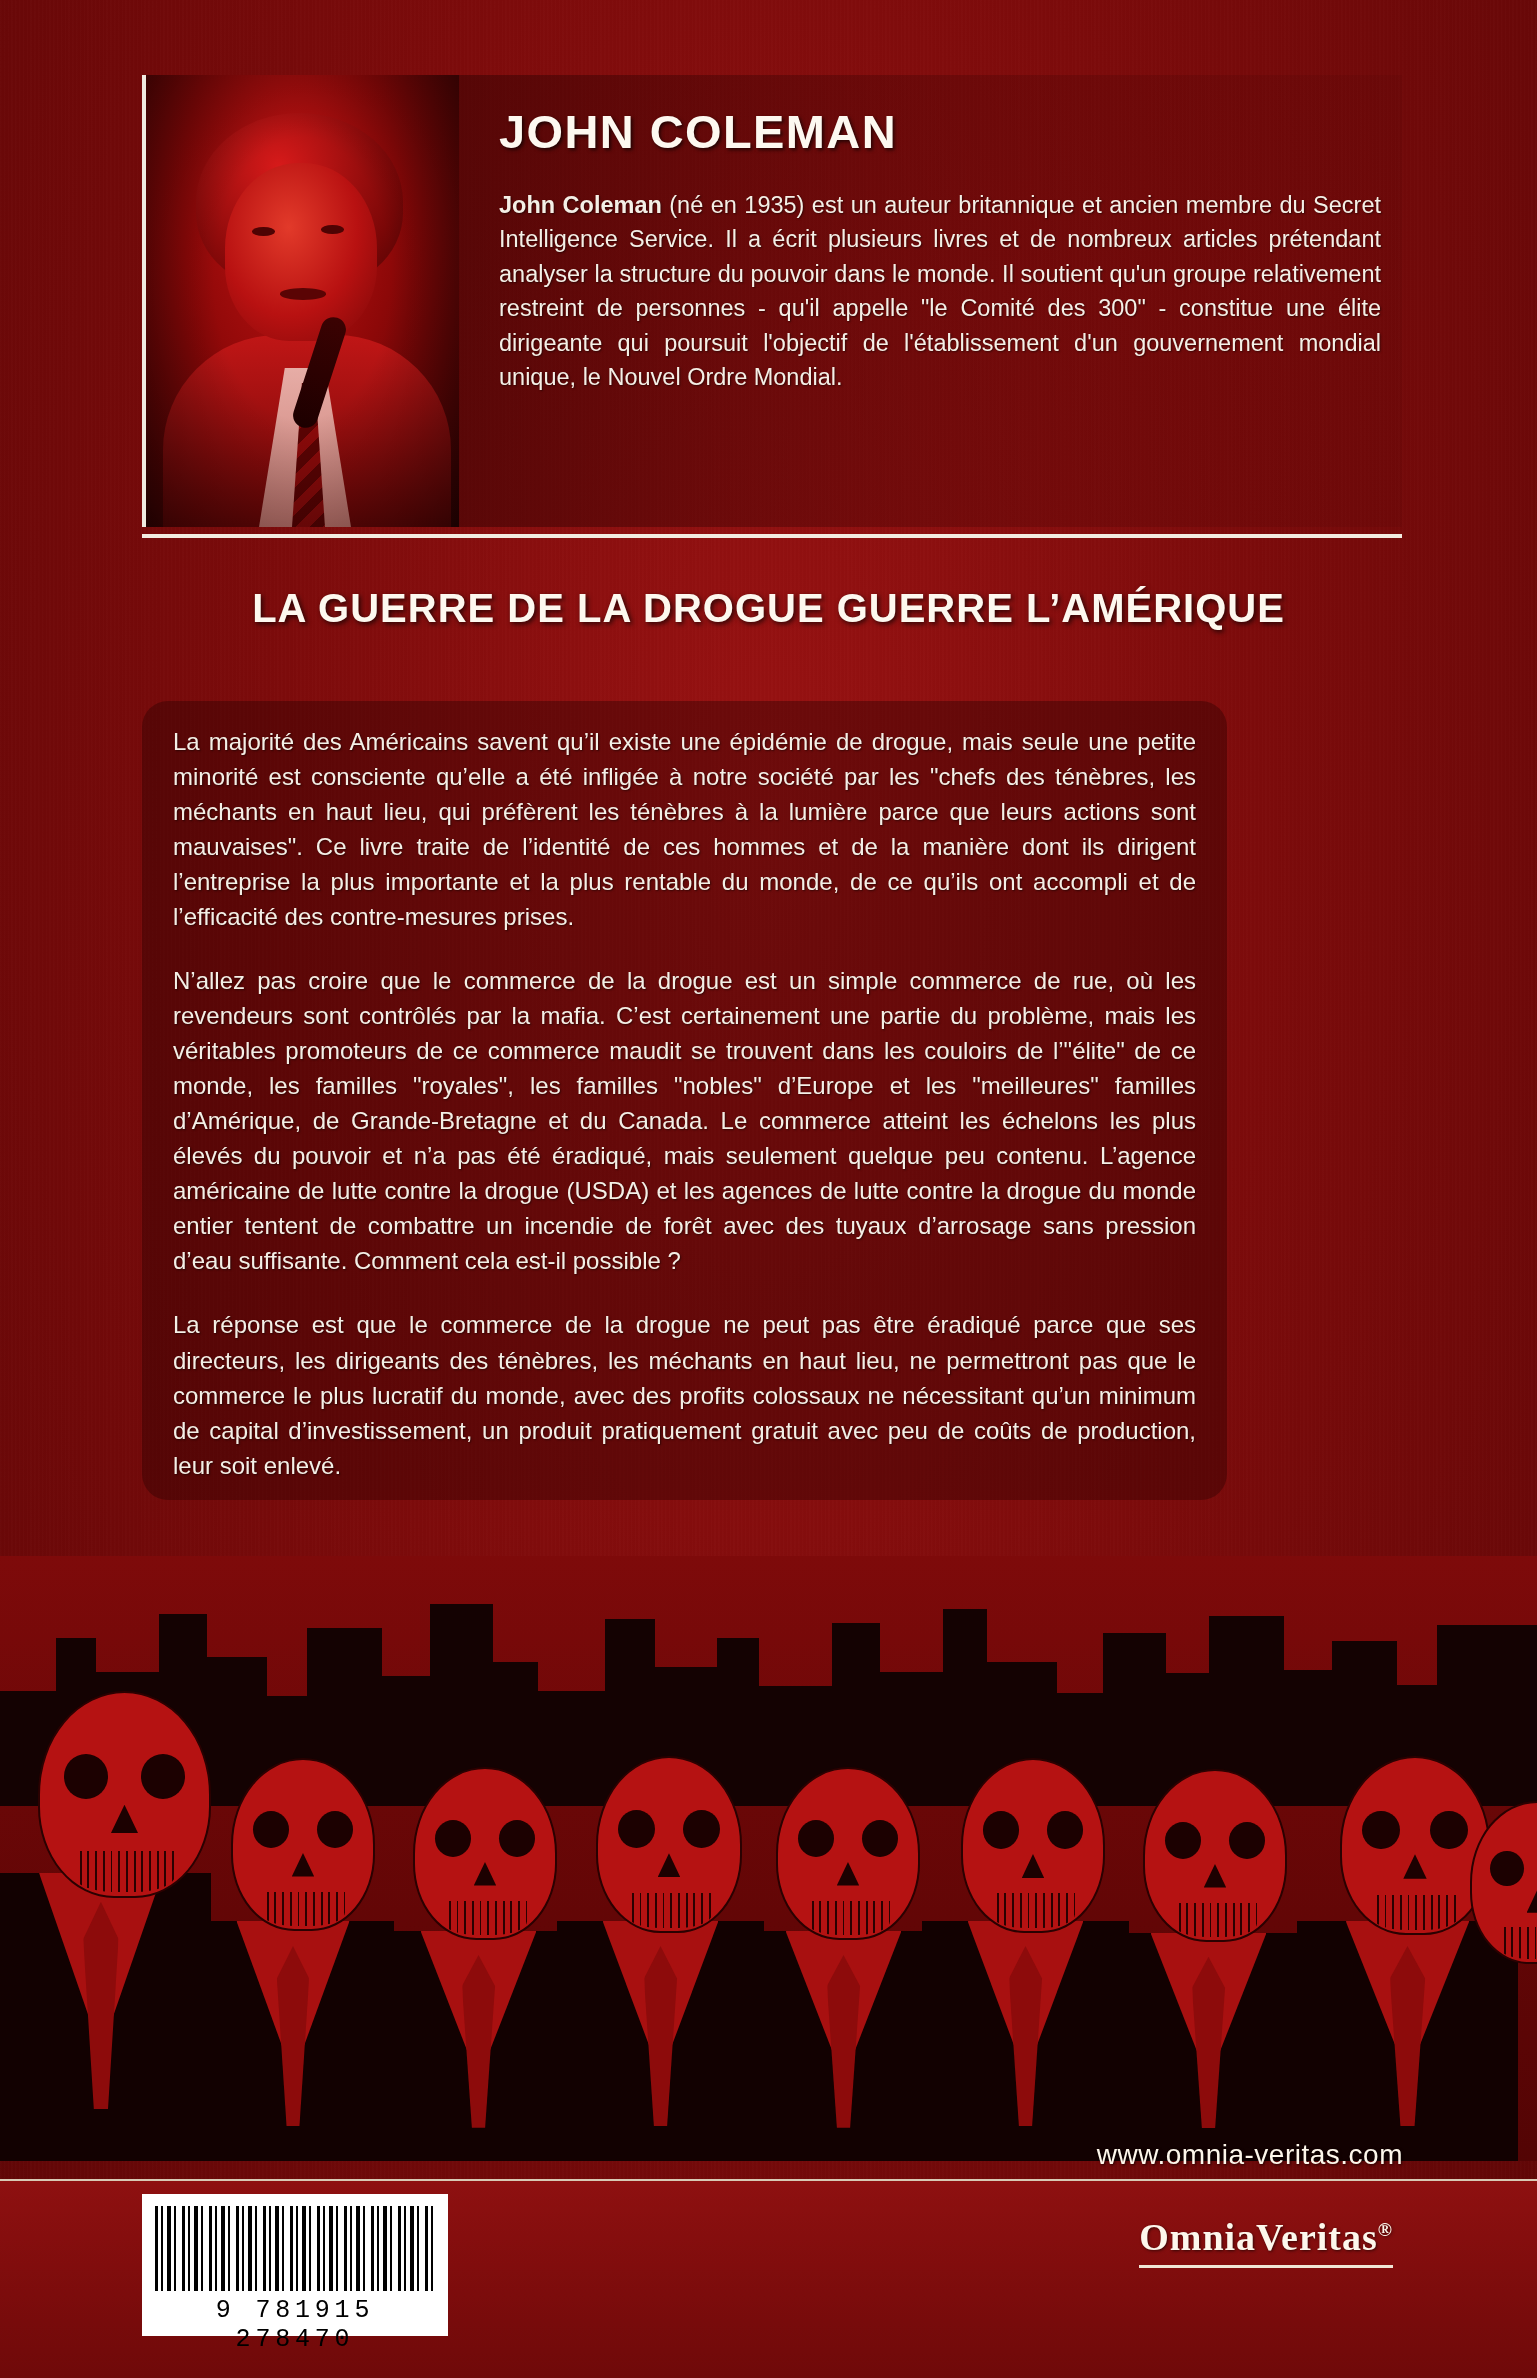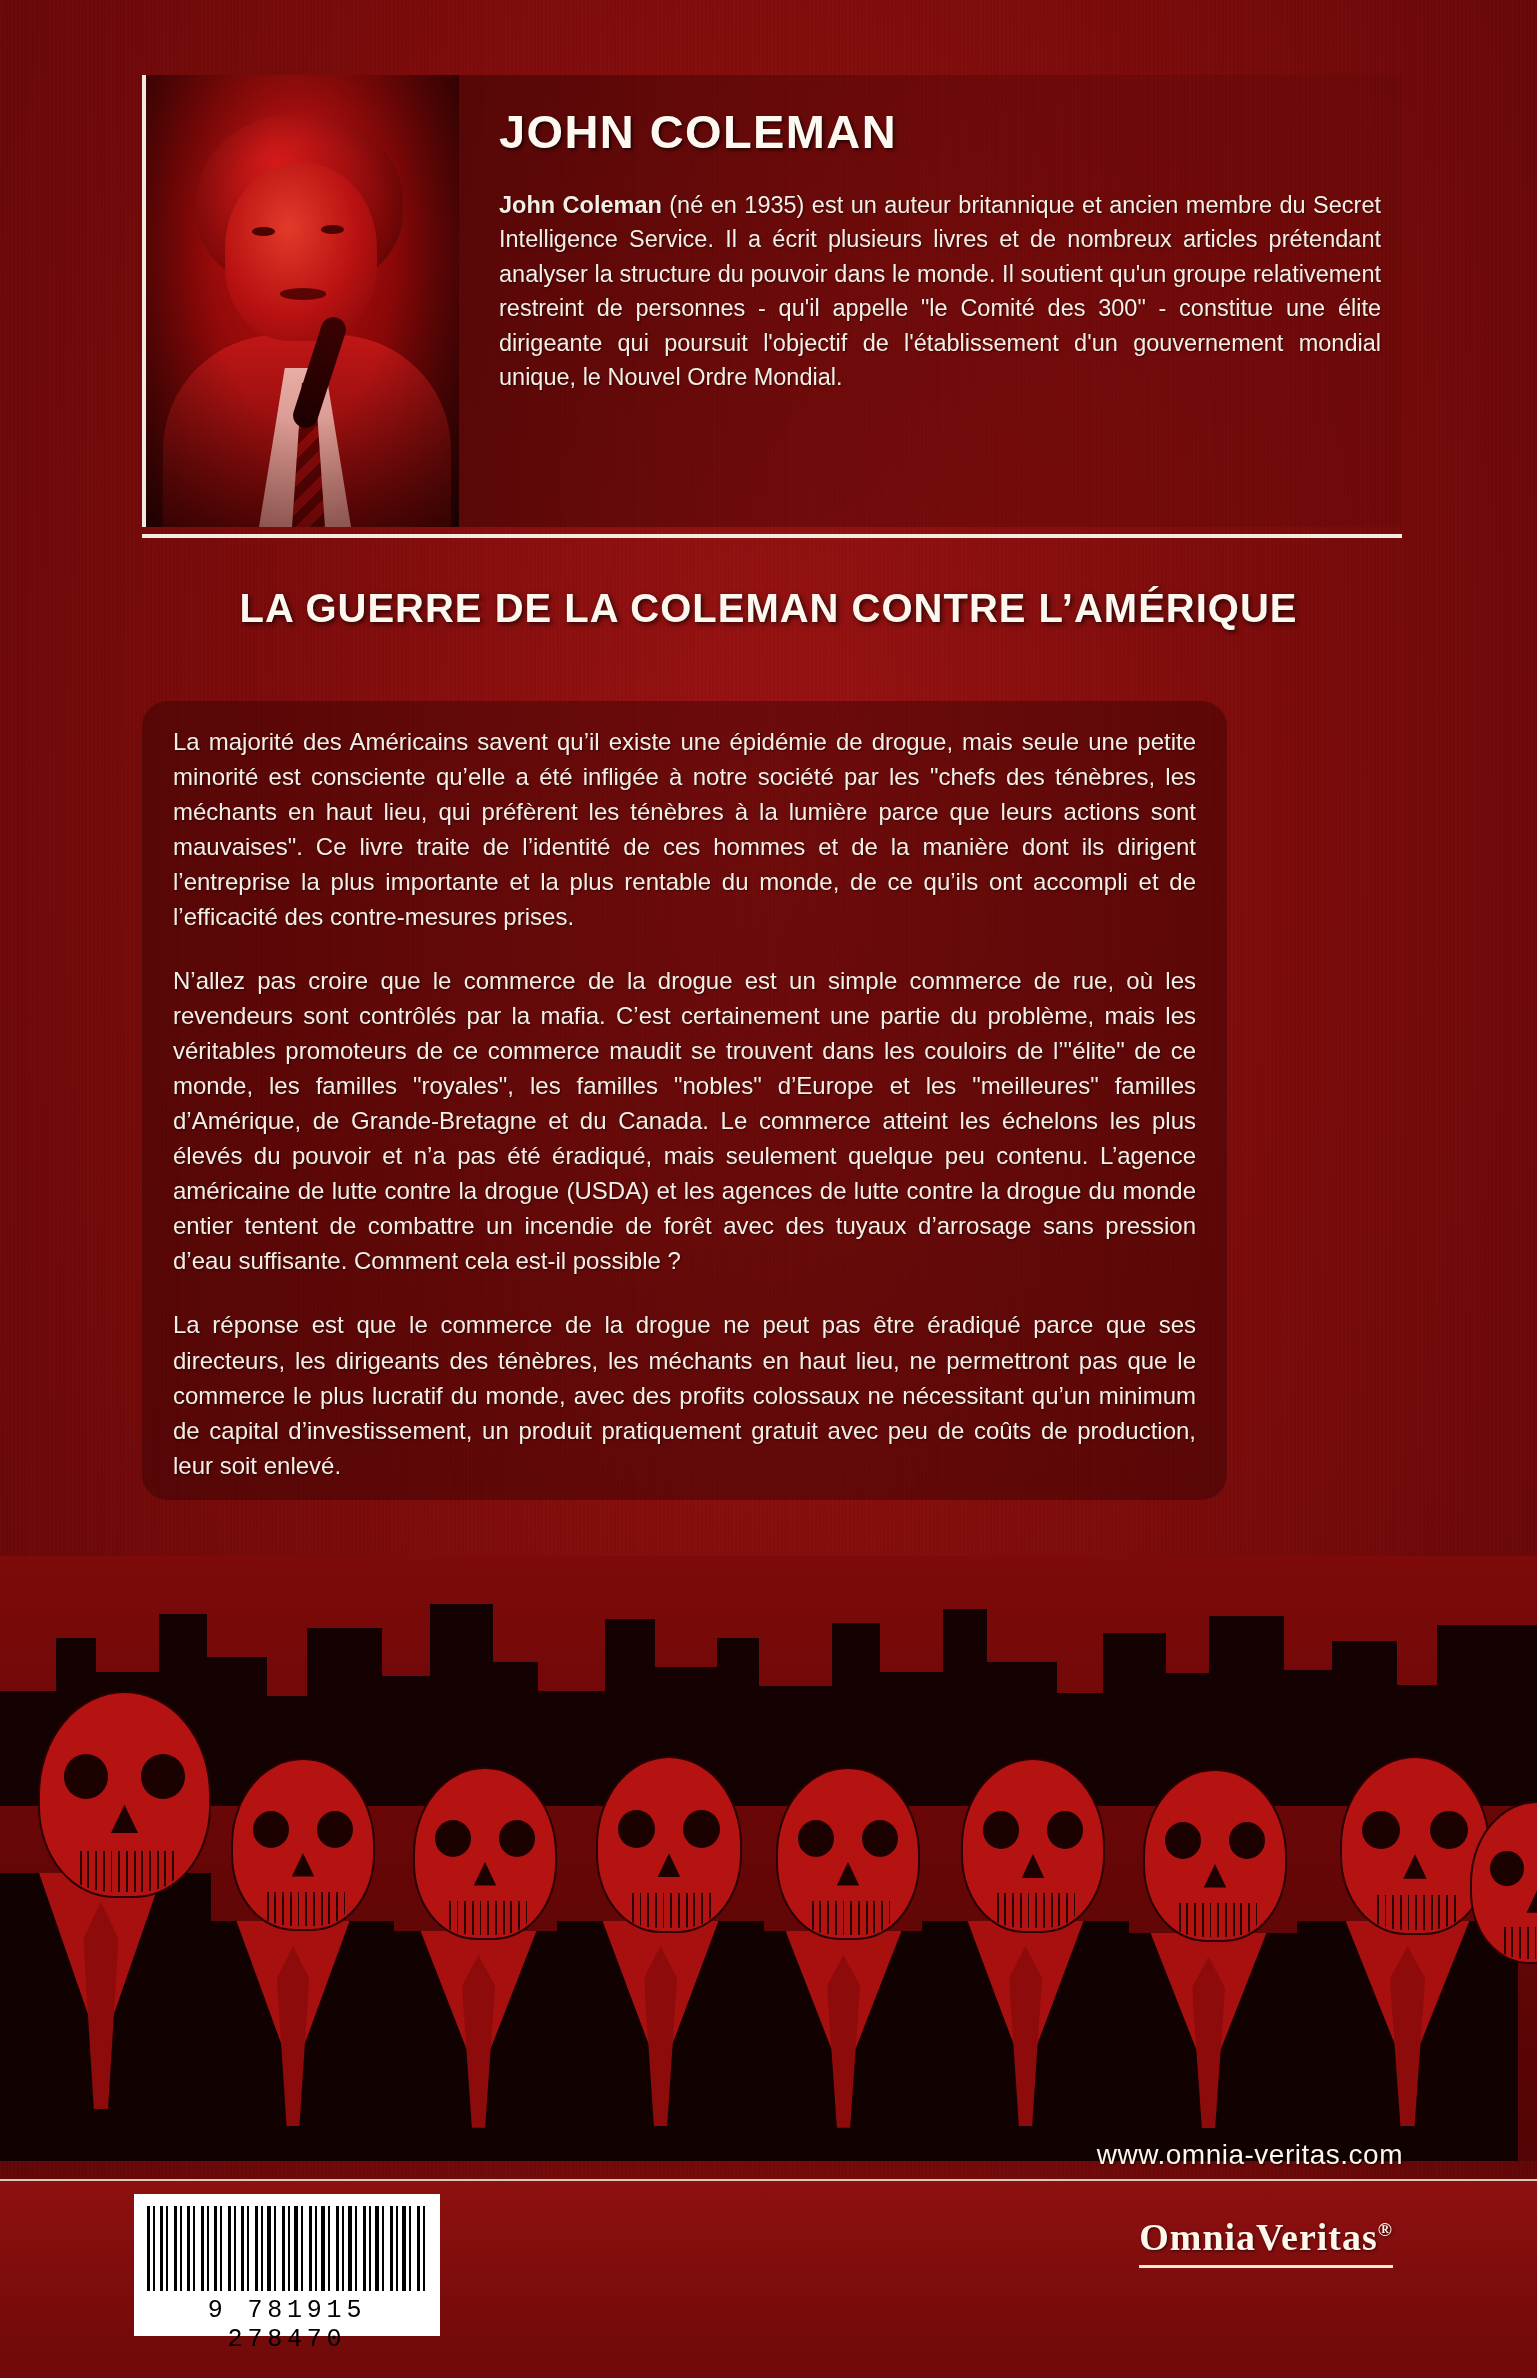--- a/index.html
+++ b/index.html
@@ -280,21 +280,21 @@
     position: absolute;
     left: 0;
     top: 2179px;
     width: 1537px;
     height: 200px;
     background: linear-gradient(180deg, #8e1010 0%, #6f0909 100%);
     border-top: 2.9px solid #d8c9b4;
   }
   .barcode-box {
     position: absolute;
-    left: 134px;
+    left: 142px;
     top: 2194px;
     width: 306px;
     height: 142px;
     background: #ffffff;
     padding: 11.5px 13.4px 5.8px 13.4px;
   }
   .bars {
     height: 85px;
     width: 100%;
     background:
@@ -357,21 +357,21 @@
         <div class="author-name">JOHN COLEMAN</div>
         <div class="author-bio">
           <b>John Coleman</b><span> (né en 1935) est un auteur britannique et ancien membre du Secret Intelligence Service. Il a écrit plusieurs livres et de nombreux articles prétendant analyser la structure du pouvoir dans le monde. Il soutient qu'un groupe relativement restreint de personnes - qu'il appelle "le Comité des 300" - constitue une élite dirigeante qui poursuit l'objectif de l'établissement d'un gouvernement mondial unique, le Nouvel Ordre Mondial.</span>
         </div>
       </div>
 
     </div>
 
     <div class="divider"></div>
 
-    <div class="book-title">LA GUERRE DE LA COLEMAN CONTRE L’AMÉRIQUE</div>
+    <div class="book-title">LA GUERRE DE LA DROGUE GUERRE L’AMÉRIQUE</div>
 
     <div class="blurb">
       <p>La majorité des Américains savent qu’il existe une épidémie de drogue, mais seule une petite minorité est consciente qu’elle a été infligée à notre société par les "chefs des ténèbres, les méchants en haut lieu, qui préfèrent les ténèbres à la lumière parce que leurs actions sont mauvaises". Ce livre traite de l’identité de ces hommes et de la manière dont ils dirigent l’entreprise la plus importante et la plus rentable du monde, de ce qu’ils ont accompli et de l’efficacité des contre-mesures prises.</p>
       <p>N’allez pas croire que le commerce de la drogue est un simple commerce de rue, où les revendeurs sont contrôlés par la mafia. C’est certainement une partie du problème, mais les véritables promoteurs de ce commerce maudit se trouvent dans les couloirs de l’"élite" de ce monde, les familles "royales", les familles "nobles" d’Europe et les "meilleures" familles d’Amérique, de Grande-Bretagne et du Canada. Le commerce atteint les échelons les plus élevés du pouvoir et n’a pas été éradiqué, mais seulement quelque peu contenu. L’agence américaine de lutte contre la drogue (USDA) et les agences de lutte contre la drogue du monde entier tentent de combattre un incendie de forêt avec des tuyaux d’arrosage sans pression d’eau suffisante. Comment cela est-il possible ?</p>
       <p>La réponse est que le commerce de la drogue ne peut pas être éradiqué parce que ses directeurs, les dirigeants des ténèbres, les méchants en haut lieu, ne permettront pas que le commerce le plus lucratif du monde, avec des profits colossaux ne nécessitant qu’un minimum de capital d’investissement, un produit pratiquement gratuit avec peu de coûts de production, leur soit enlevé.</p>
     </div>
 
     <div class="artwork">
       <div class="sky"></div>
 

